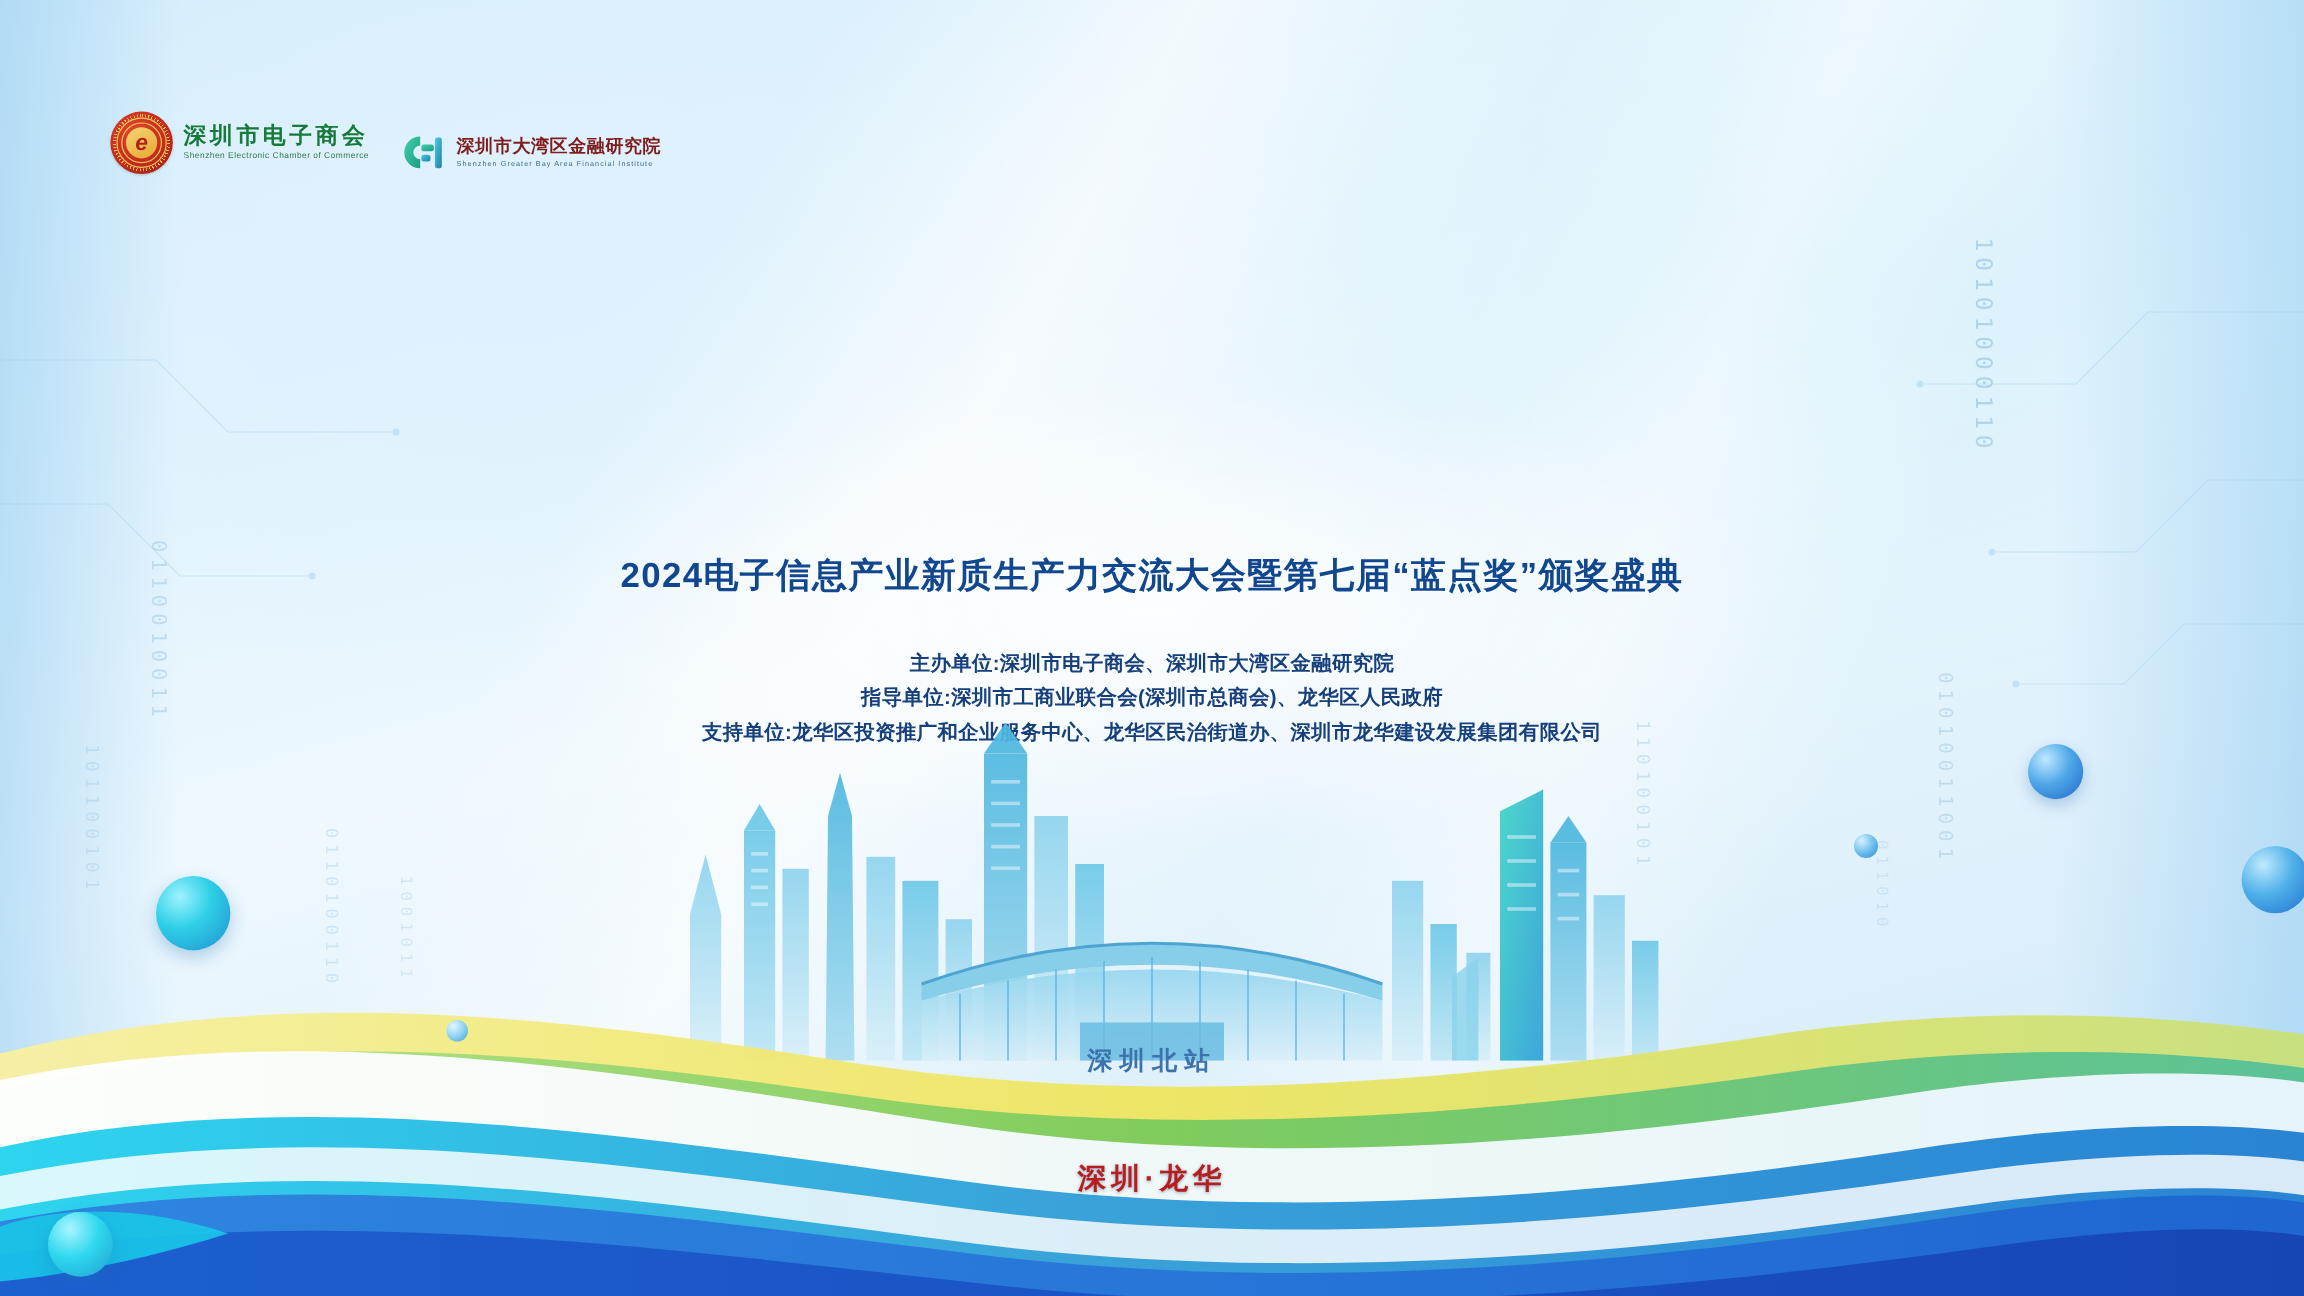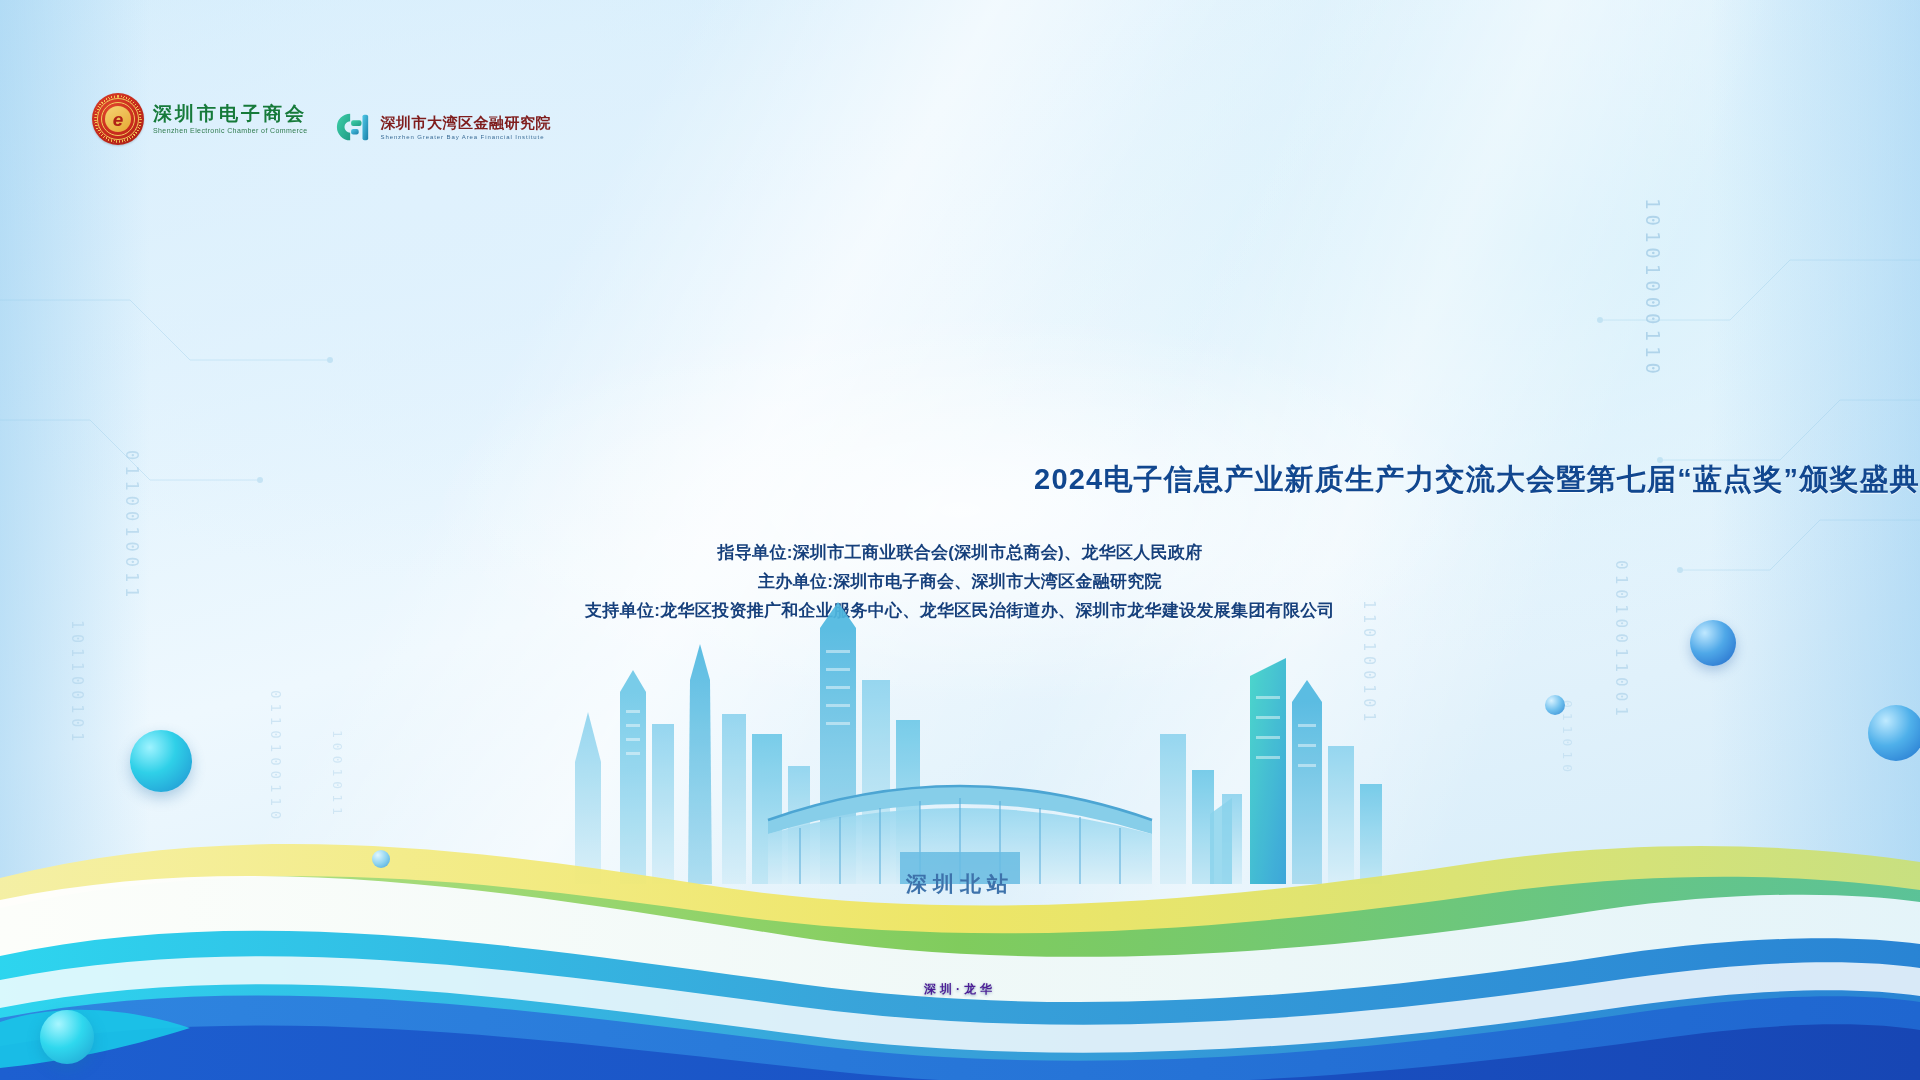--- a/index.html
+++ b/index.html
@@ -93,21 +93,21 @@
     color:#3fd4dc;
     -webkit-text-stroke:3.5px #1877cf;
     text-shadow:
       2px 2px 0 #1f7ed2, 4px 4px 0 #1f7ed2, 6px 6px 0 #1b72c4,
       8px 8px 0 #1a6cba, 10px 10px 0 #186399, 11px 11px 6px rgba(20,70,120,.3);
   }
   .title .gap { display:inline-block; width:54px; }
 
   
   .subtitle {
-    position:absolute; left:0; right:0; top:460px; text-align:right;
+    position:absolute; left:0; right:0; top:460px; text-align:center;
     font-size:29px; font-weight:bold; color:#11478f; letter-spacing:1.2px;
     text-shadow:0 1px 1px rgba(255,255,255,.85);
     white-space:nowrap;
   }
 
   
   .orgs { position:absolute; left:0; right:0; top:538px; text-align:center; }
   .org-line {
     font-size:17px; font-weight:bold; color:#16407c;
     letter-spacing:.3px; line-height:1.72; white-space:nowrap;
@@ -120,21 +120,21 @@
     position:absolute; left:0; right:0; bottom:182px; text-align:center;
     font-size:21px; font-weight:bold; color:#3d72ab; letter-spacing:6px;
   }
 
   
   .waves { position:absolute; left:0; right:0; bottom:0; height:330px; }
 
   
   .city-label {
     position:absolute; left:0; right:0; bottom:82px; text-align:center;
-    font-size:12px; font-weight:bold; color:#4c1d95; letter-spacing:4px;
+    font-size:24px; font-weight:bold; color:#b91c1c; letter-spacing:4px;
     text-shadow:0 1px 3px rgba(20,60,120,.45);
   }
 
   
   .sphere { position:absolute; border-radius:50%; }
 </style>
 </head>
 <body>
 
 <div id="stage">
@@ -209,22 +209,22 @@
         <div class="logo-en2">Shenzhen Greater Bay Area Financial Institute</div>
       </div>
     </div>
 
   </div>
 
 
   <div class="subtitle">2024电子信息产业新质生产力交流大会暨第七届“蓝点奖”颁奖盛典</div>
 
   <div class="orgs">
+    <div class="org-line">主办单位:深圳市电子商会、深圳市大湾区金融研究院</div>
     <div class="org-line">指导单位:深圳市工商业联合会(深圳市总商会)、龙华区人民政府</div>
-    <div class="org-line">主办单位:深圳市电子商会、深圳市大湾区金融研究院</div>
     <div class="org-line">支持单位:龙华区投资推广和企业服务中心、龙华区民治街道办、深圳市龙华建设发展集团有限公司</div>
   </div>
 
   <svg class="skyline" viewBox="0 0 1920 300" preserveAspectRatio="none">
     <defs>
       <linearGradient id="bldA" x1="0" y1="0" x2="0" y2="1">
         <stop offset="0" stop-color="#6fc9e8"></stop>
           <stop offset="1" stop-color="#bfe6f5"></stop>
       </linearGradient>
       <linearGradient id="bldB" x1="0" y1="0" x2="0" y2="1">

